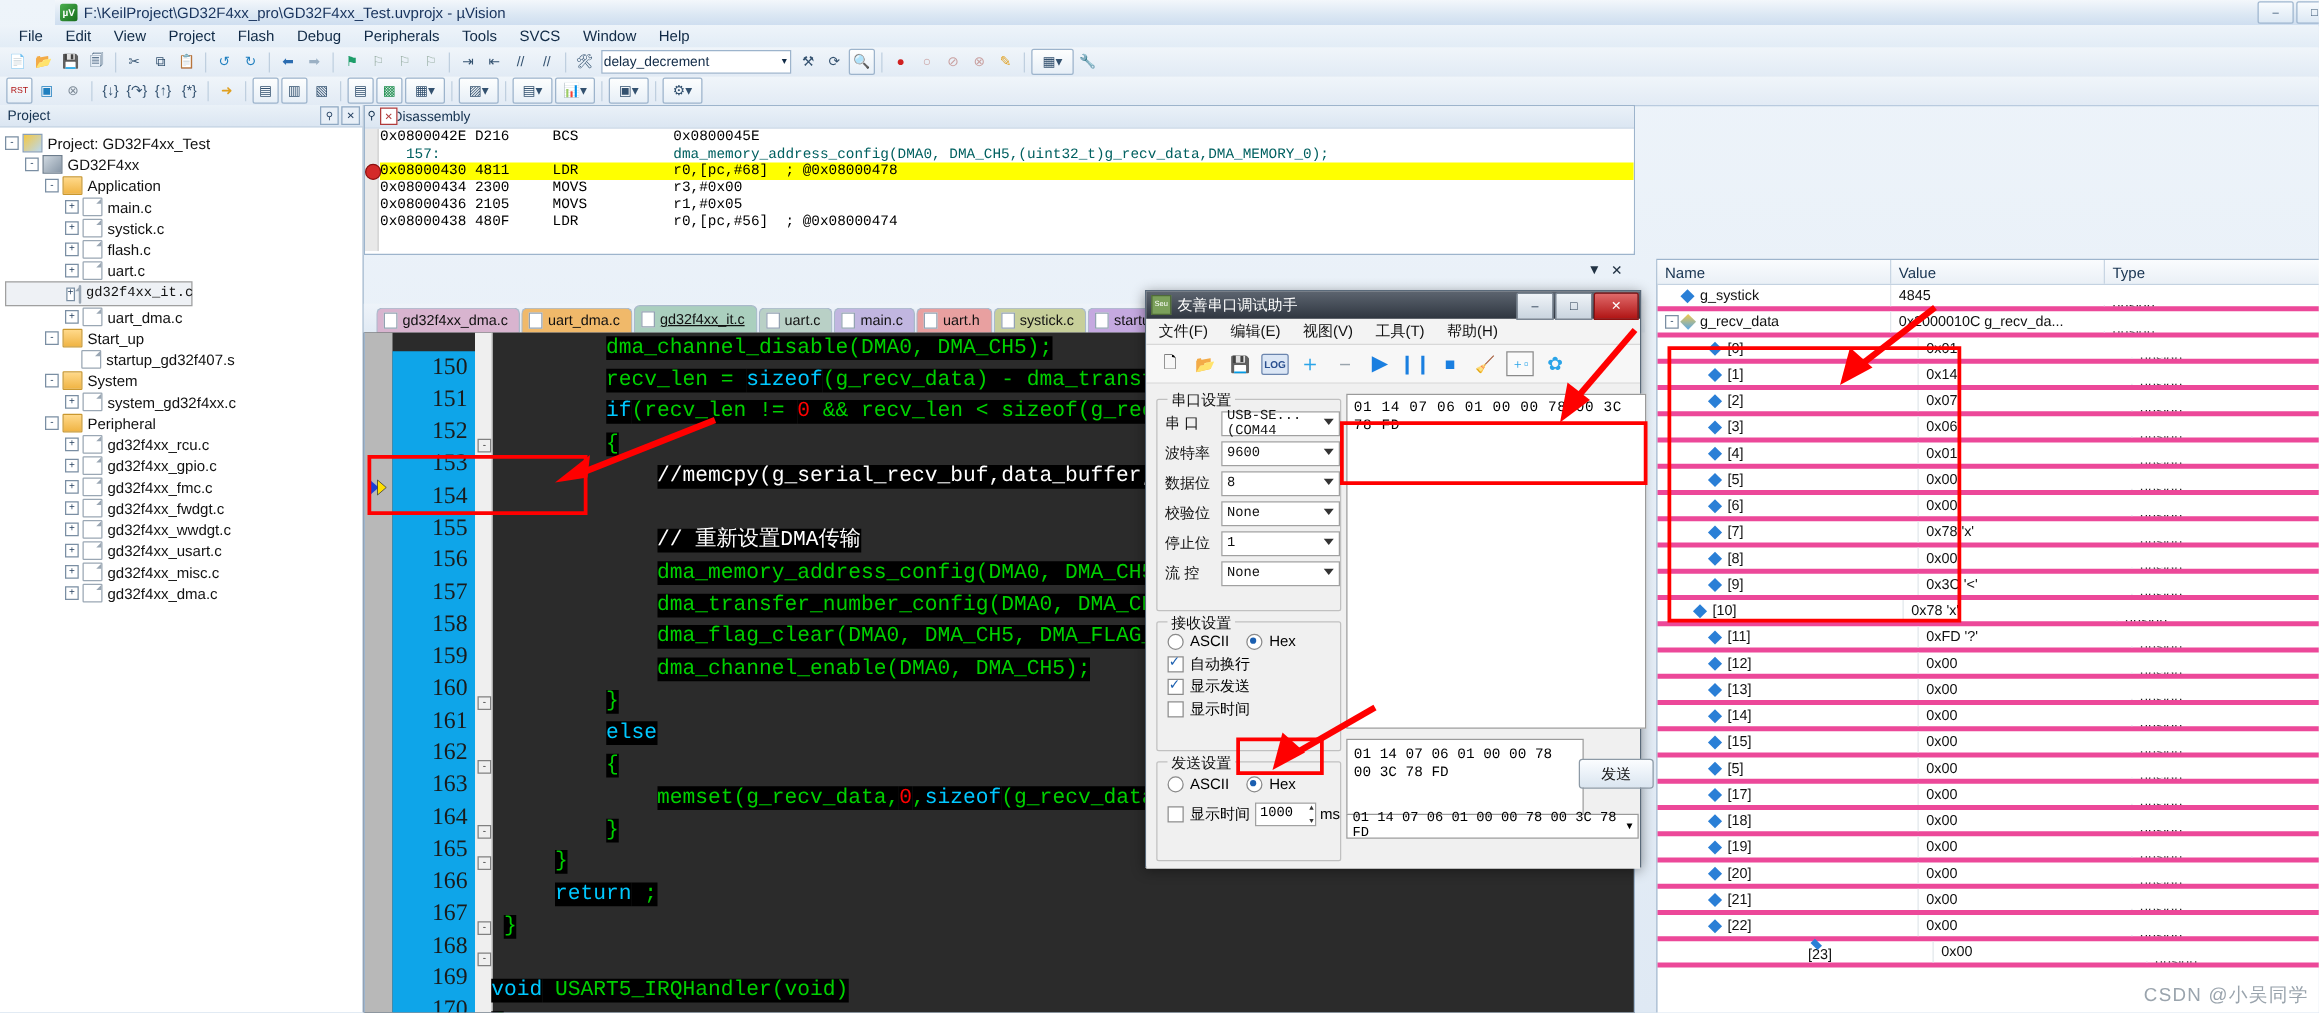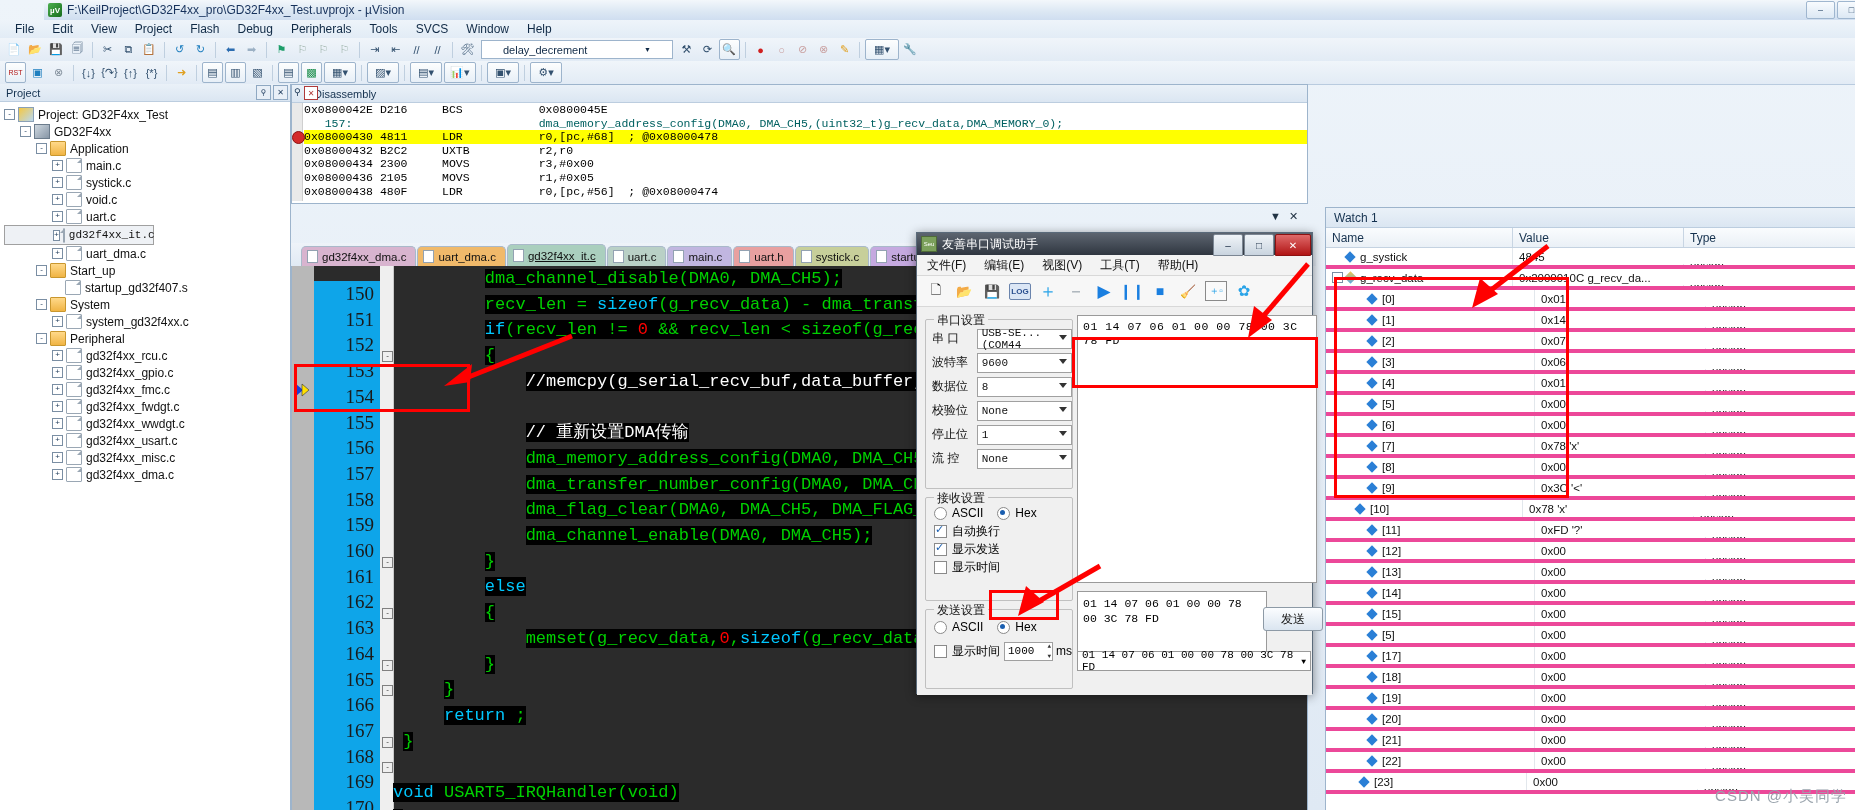--- a/index.html
+++ b/index.html
@@ -35,21 +35,21 @@
   .toolbar{position:absolute;left:0;width:1855px;height:23px;
      background:linear-gradient(180deg,#f0f5fa,#e2ebf5);
      border-bottom:1px solid #c3d3e4;display:flex;align-items:center;padding-left:4px;}
   .tb1{top:38px;}
   .tb2{top:61px;border-bottom:1px solid #b9cbdf;}
   .tool{width:19px;height:19px;margin:0 1px;display:flex;align-items:center;
      justify-content:center;font-size:11px;color:#33516f;border-radius:2px;}
   .tool.box{border:1px solid #9db4cc;background:linear-gradient(180deg,#fdfefe,#e7eff7);}
   .sep{width:1px;height:16px;background:#bfcfdf;margin:0 4px;}
   .combo{height:17px;border:1px solid #9db4cc;background:#fff;font-size:11px;
-     display:flex;align-items:center;padding:0 21px;color:#102a46;text-align:right;}
+     display:flex;align-items:center;padding:0 1px;color:#102a46;text-align:right;}
   .combo .arr{margin-left:auto;font-size:7px;color:#2b4straight;}
 
   
   .projpanel{position:absolute;left:0;top:84px;width:290px;height:726px;
      background:#fff;border-right:1px solid #9db4cc;}
   .panel-head{height:17px;background:linear-gradient(180deg,#eaf1f8,#dbe6f2);
      border-bottom:1px solid #bccddf;display:flex;align-items:center;
      padding-left:6px;font-size:11px;color:#14314f;position:relative;}
   .panel-head .pins{position:absolute;right:2px;top:1px;display:flex;gap:2px;}
   .pinbtn{width:13px;height:13px;border:1px solid #8fa8c2;background:#e8eff7;
@@ -334,21 +334,21 @@
           <span>main.c</span>
         </div>
         <div class="trow" style="padding-left: 48px;">
           <span class="exp">+</span>
           <span class="ico file"></span>
           <span>systick.c</span>
         </div>
         <div class="trow" style="padding-left: 48px;">
           <span class="exp">+</span>
           <span class="ico file"></span>
-          <span>void.c</span>
+          <span>flash.c</span>
         </div>
         <div class="trow" style="padding-left: 48px;">
           <span class="exp">+</span>
           <span class="ico file"></span>
           <span>uart.c</span>
         </div>
         <div class="trow sel" style="padding-left: 48px;">
           <span class="exp">+</span>
           <span class="ico file"></span>
           <span>gd32f4xx_it.c</span>
@@ -431,21 +431,20 @@
       <span class="dpin">⚲</span>
       <span class="dx">✕</span>
       <span>Disassembly</span>
     </div>
     <div class="dbody" id="disbody">
       <div class="dgutter"></div>
     <div class="dline">0x0800042E D216     BCS           0x0800045E</div>
         <div class="dline src">   157:                           dma_memory_address_config(DMA0, DMA_CH5,(uint32_t)g_recv_data,DMA_MEMORY_0);</div>
         <div class="dline hl">0x08000430 4811     LDR           r0,[pc,#68]  ; @0x08000478</div>
         <div class="bpmark" style="top: 28.2px;"></div>
-        <div class="dline">0x08000432 B2C2     UXTB          r2,r0</div>
         <div class="dline">0x08000434 2300     MOVS          r3,#0x00</div>
         <div class="dline">0x08000436 2105     MOVS          r1,#0x05</div>
         <div class="dline">0x08000438 480F     LDR           r0,[pc,#56]  ; @0x08000474</div>
       </div>
   </div>
 
   <div class="tabs" id="tabbar">
       <div class="tab" style="background: rgb(216, 180, 207);">
         <span class="ti"></span>
         <span class="lbl">gd32f4xx_dma.c</span>
@@ -523,23 +522,20 @@
 
     <div class="arrowmark" style="top:115px;">
       <svg width="18" height="18" viewBox="0 0 18 18">
         <polygon points="2,3 9,9 2,15" fill="#1b3fd6"></polygon>
         <polygon points="8,3 15,9 8,15" fill="#ffe000" stroke="#333" stroke-width="0.6"></polygon>
       </svg>
     </div>
   </div>
 
   <div class="watch">
-    <div class="whead">
-      <span>Watch 1</span>
-    </div>
     <div class="wcols">
       <div style="width:180px">Name</div>
       <div style="width:164px">Value</div>
       <div style="flex:1">Type</div>
     </div>
     <div id="watchrows">
         <div class="wrow">
           <div class="c-name" style="padding-left: 6px;">
             <span class="wdots"></span>
             <span class="dia"></span>
@@ -758,21 +754,21 @@
         <div class="wrow">
           <div class="c-name" style="padding-left: 28px;">
             <span class="wdots"></span>
             <span class="dia"></span>
             <span>[22]</span>
           </div>
           <div class="c-val">0x00</div>
           <div class="c-type">unsign</div>
         </div>
         <div class="wrow">
-          <div class="c-name" style="padding-left: 20px;">
+          <div class="c-name" style="padding-left: 40px; flex-direction: column;">
             <span class="wdots"></span>
             <span class="dia"></span>
             <span>[23]</span>
           </div>
           <div class="c-val">0x00</div>
           <div class="c-type">unsign</div>
         </div>
       </div>
   </div>
 

